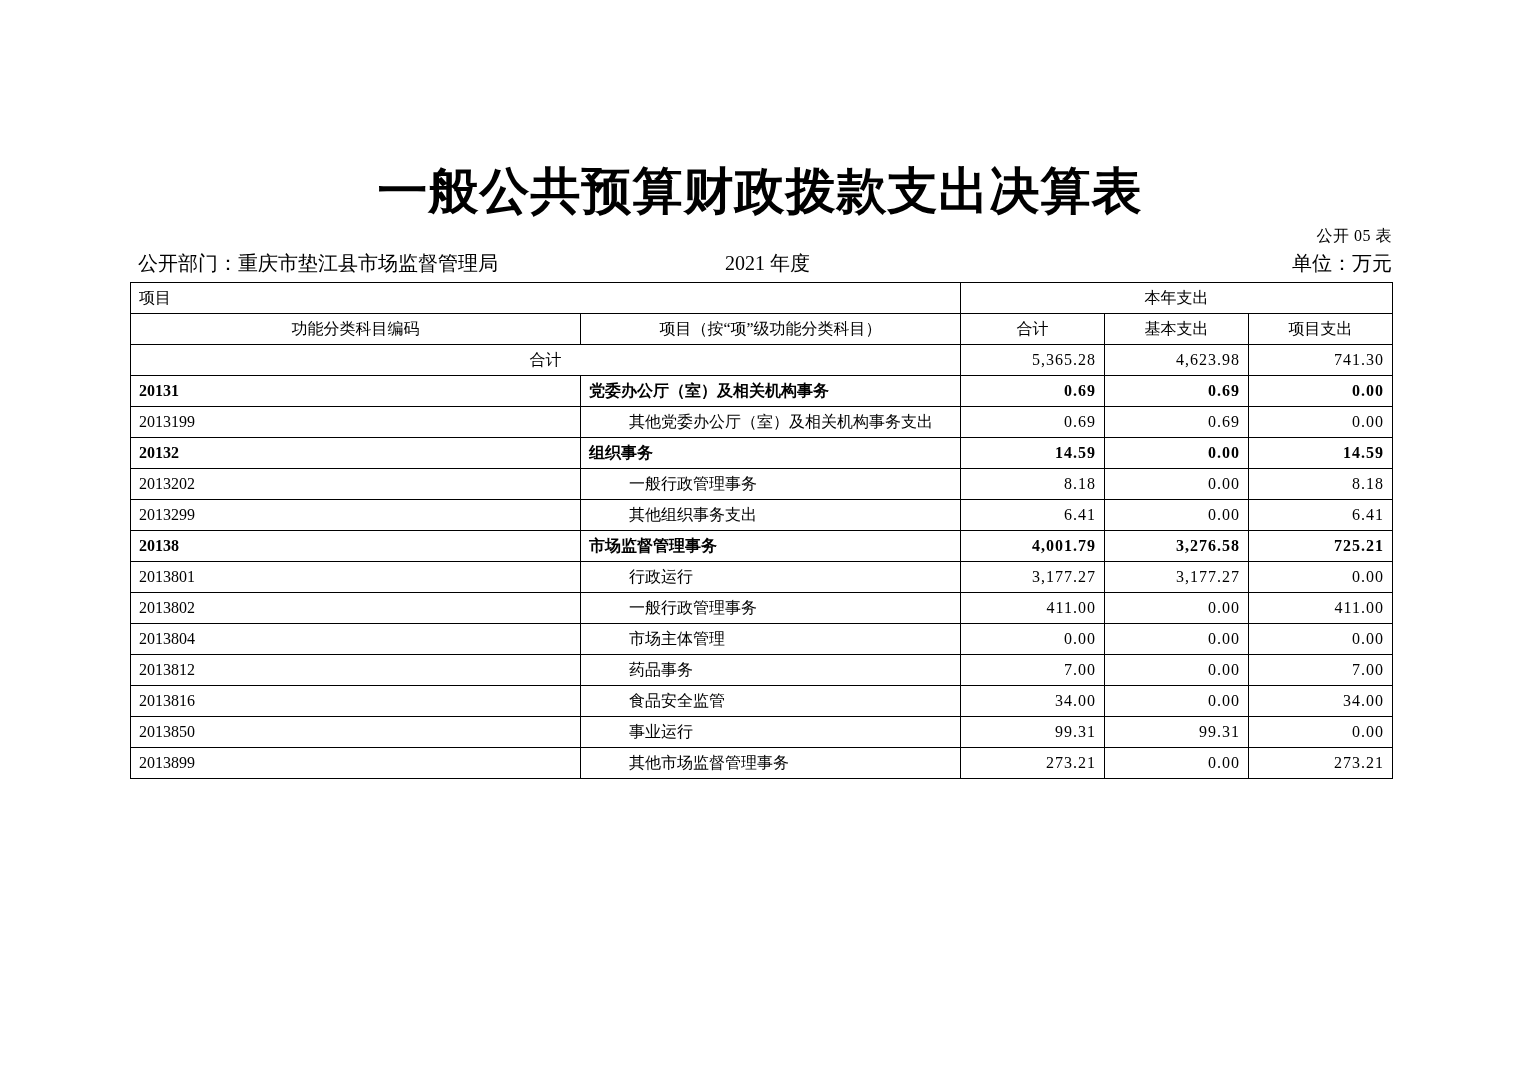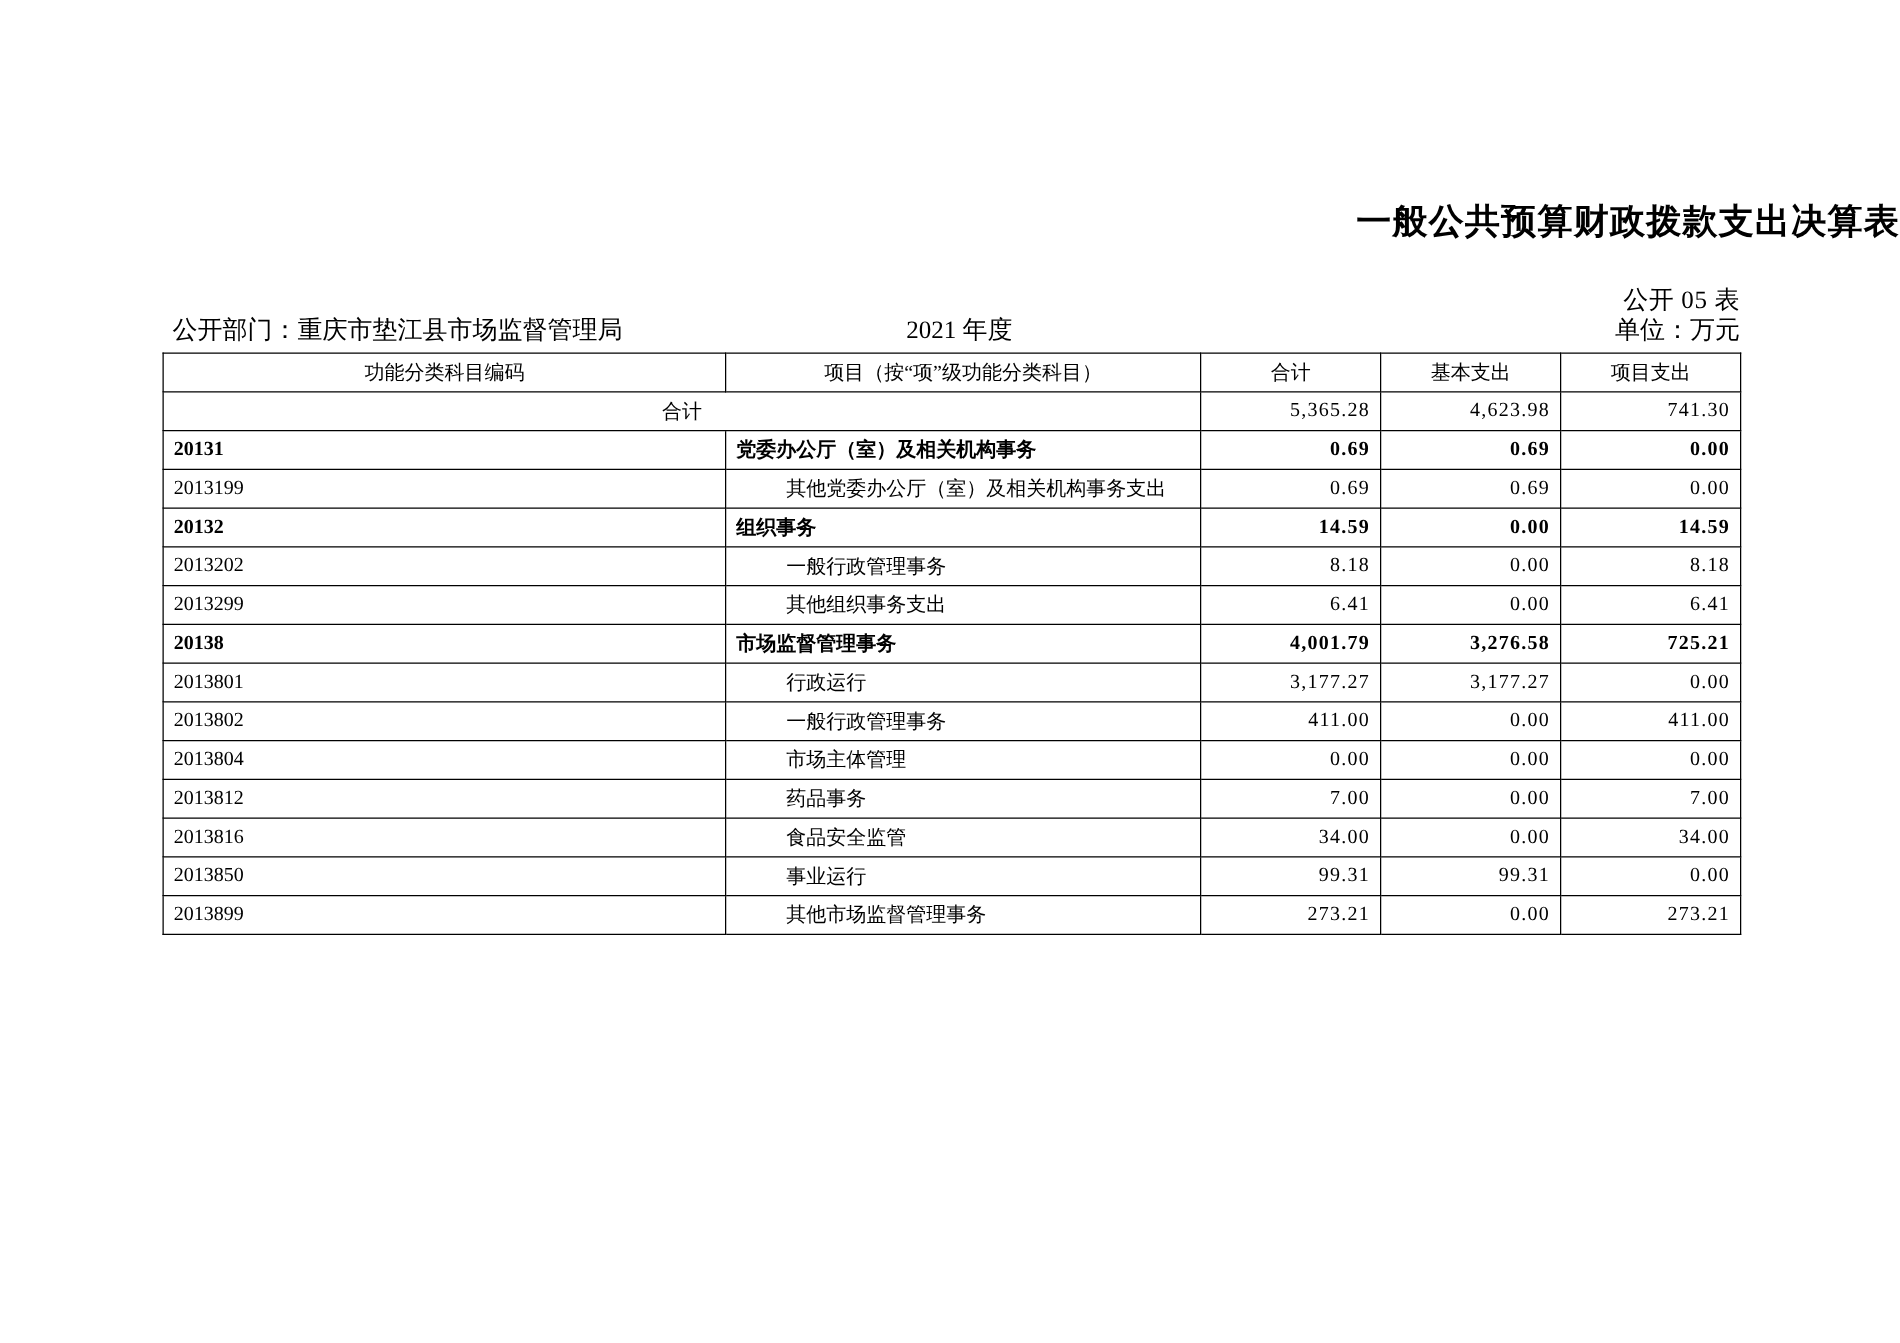--- a/index.html
+++ b/index.html
@@ -18,31 +18,31 @@
     position: relative;
     width: 1520px;
     height: 1074px;
     box-sizing: border-box;
   }
   .title {
     position: absolute;
     top: 158px;
     left: 0;
     width: 1520px;
-    text-align: right;
-    font-size: 28px;
+    text-align: center;
+    font-size: 50px;
     font-weight: bold;
     letter-spacing: 1px;
     font-family: Liberation Mono, monospace;
   }
   .form-no {
     position: absolute;
     top: 226px;
     right: 128px;
-    font-size: 20px;
+    font-size: 16px;
     letter-spacing: 0.5px;
   }
   .meta-row {
     position: absolute;
     top: 250px;
     left: 130px;
     width: 1262px;
     font-size: 20px;
     height: 28px;
     text-align: center;
@@ -131,20 +131,24 @@
 
   <table class="fin">
     <colgroup>
       <col class="c-code">
       <col class="c-item">
       <col class="c-total">
       <col class="c-basic">
       <col class="c-proj">
     </colgroup>
     <tbody id="table-body">
+      <tr>
+        <td class="hdr-item-label" colspan="2">项目</td>
+        <td class="hdr-year-label" colspan="3">本年支出</td>
+      </tr>
       <tr class="hdr-main">
         <td>功能分类科目编码</td>
         <td>项目（按“项”级功能分类科目）</td>
         <td>合计</td>
         <td>基本支出</td>
         <td>项目支出</td>
       </tr>
       <tr class="row-h">
         <td class="row-total-label" colspan="2">合计</td>
         <td class="num">5,365.28</td>

